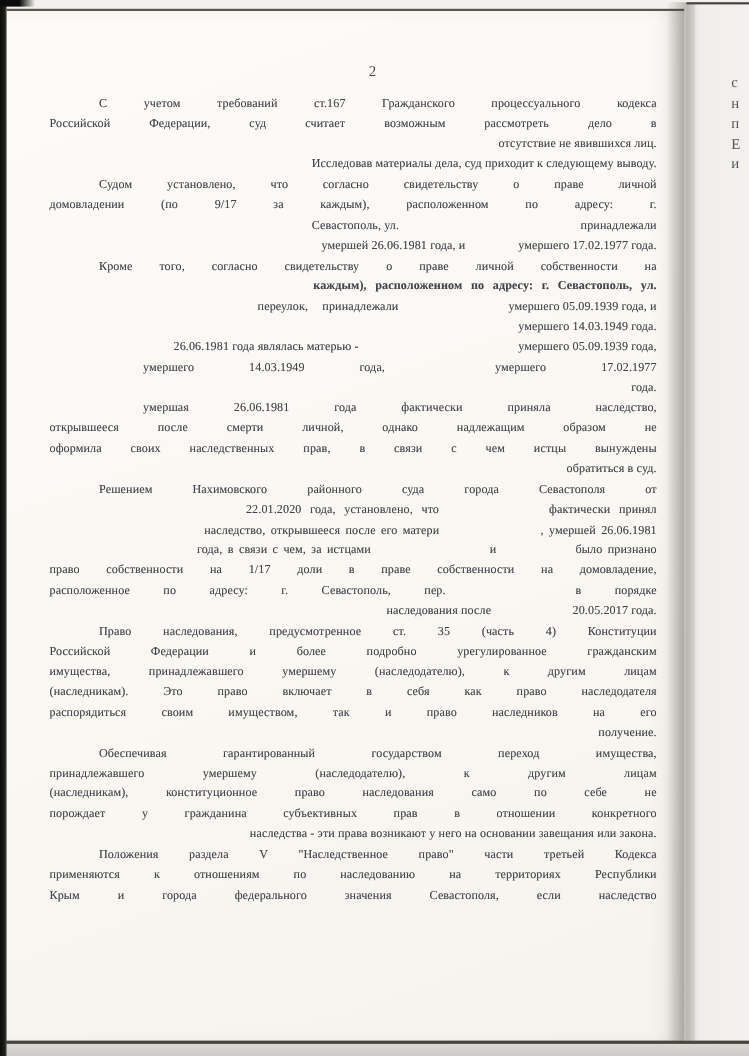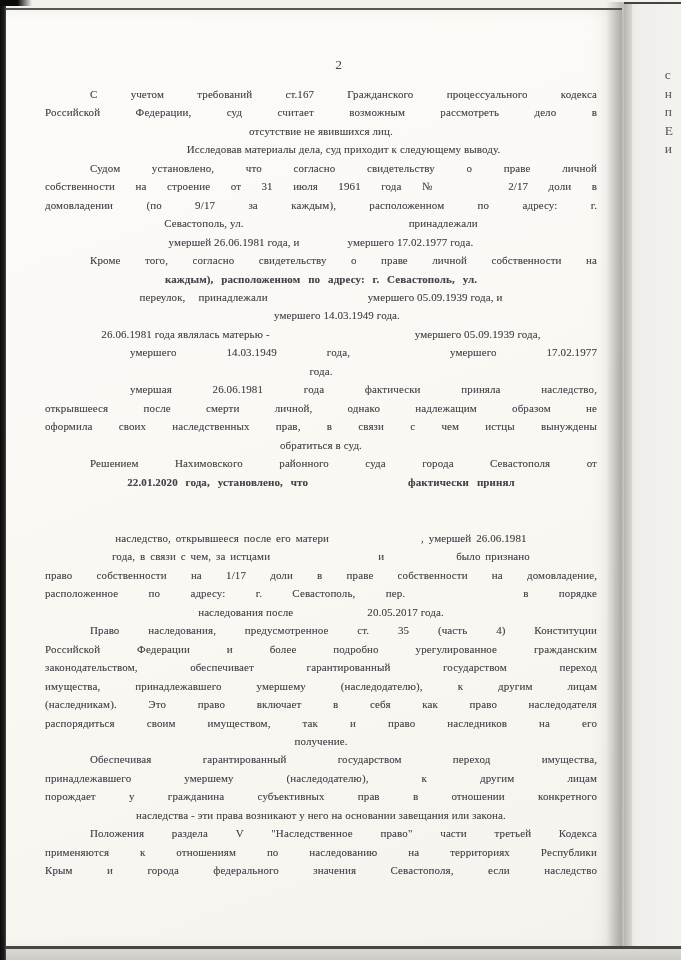--- a/index.html
+++ b/index.html
@@ -13,21 +13,21 @@
     background:linear-gradient(160deg,#fcfbf8 0%,#f9f8f3 55%,#f4f3ee 100%);
     border-top:2px solid #58564f;
     box-shadow:inset -20px 0 22px -12px rgba(95,90,82,.28);
   }
   .page-number{
     width:552px;text-align:center;padding-left:35px;box-sizing:border-box;
     font-size:13.5px;color:#44434a;margin-bottom:11px;line-height:18px;
   }
   .text{width:552px;color:#45444b;font-size:11px;letter-spacing:.1px;
     text-shadow:0 0 .5px rgba(70,70,82,.38);}
-  .line{line-height:18.45px;min-height:18.45px;text-align:center;}
+  .line{line-height:18.45px;min-height:18.45px;text-align:right;}
   .line.j{text-align:justify;text-align-last:justify;}
   .gap{display:inline-block;height:1px;vertical-align:baseline;}
 
   
   .fold{
     position:absolute;left:606px;top:2px;width:26px;height:944px;z-index:2;
     background:linear-gradient(to right,rgba(0,0,0,0),rgba(75,70,63,.30) 62%,rgba(75,70,63,.10) 100%);
   }
   
   .next-page{
@@ -56,51 +56,50 @@
 
 <div class="scan">
   <div class="page">
     <div class="page-number">2</div>
     <div class="text" id="doc-text">
         <div class="line j"><span class="gap" style="width: 45px;"></span>С учетом требований ст.167 Гражданского процессуального кодекса</div>
         <div class="line j">Российской Федерации, суд считает возможным рассмотреть дело в</div>
         <div class="line">отсутствие не явившихся лиц.</div>
         <div class="line"><span class="gap" style="width: 45px;"></span>Исследовав материалы дела, суд приходит к следующему выводу.</div>
         <div class="line j"><span class="gap" style="width: 45px;"></span>Судом установлено, что согласно свидетельству о праве личной</div>
-        <div class="line j">собственности на строение от 31 июля 1961 года №<span class="gap" style="width: 58px;"></span>2/17 доли в</div>
         <div class="line j">домовладении (по 9/17 за каждым), расположенном по адресу: г.</div>
         <div class="line">Севастополь, ул.<span class="gap" style="width: 165px;"></span>принадлежали</div>
         <div class="line">умершей 26.06.1981 года, и<span class="gap" style="width: 48px;"></span>умершего 17.02.1977 года.</div>
         <div class="line j"><span class="gap" style="width: 45px;"></span>Кроме того, согласно свидетельству о праве личной собственности на</div>
         <div class="line" style="word-spacing: 5px; font-weight: bold;">каждым), расположенном по адресу: г. Севастополь, ул.</div>
         <div class="line">переулок,<span class="gap" style="width: 13px;"></span>принадлежали<span class="gap" style="width: 100px;"></span>умершего 05.09.1939 года, и</div>
         <div class="line"><span class="gap" style="width: 32px;"></span>умершего 14.03.1949 года.</div>
         <div class="line">26.06.1981 года являлась матерью -<span class="gap" style="width: 145px;"></span>умершего 05.09.1939 года,</div>
         <div class="line j"><span class="gap" style="width: 85px;"></span>умершего 14.03.1949 года,<span class="gap" style="width: 100px;"></span>умершего 17.02.1977</div>
         <div class="line">года.</div>
         <div class="line j"><span class="gap" style="width: 85px;"></span>умершая 26.06.1981 года фактически приняла наследство,</div>
         <div class="line j">открывшееся после смерти личной, однако надлежащим образом не</div>
         <div class="line j">оформила своих наследственных прав, в связи с чем истцы вынуждены</div>
         <div class="line">обратиться в суд.</div>
         <div class="line j"><span class="gap" style="width: 45px;"></span>Решением Нахимовского районного суда города Севастополя от</div>
-        <div class="line" style="word-spacing: 5px; font-weight: bold;">22.01.2020 года, установлено, что<span class="gap" style="width: 100px;"></span>фактически принял</div>
-        <div class="line" style="word-spacing: 2px; margin-top: 38px;">наследство, открывшееся после его матери<span class="gap" style="width: 92px;"></span>, умершей 26.06.1981</div>
+        <div class="line" style="word-spacing: 5px;">22.01.2020 года, установлено, что<span class="gap" style="width: 100px;"></span>фактически принял</div>
+        <div class="line" style="word-spacing: 2px;">наследство, открывшееся после его матери<span class="gap" style="width: 92px;"></span>, умершей 26.06.1981</div>
         <div class="line" style="word-spacing: 2px;">года, в связи с чем, за истцами<span class="gap" style="width: 108px;"></span>и<span class="gap" style="width: 72px;"></span>было признано</div>
         <div class="line j">право собственности на 1/17 доли в праве собственности на домовладение,</div>
         <div class="line j">расположенное по адресу: г. Севастополь, пер.<span class="gap" style="width: 118px;"></span>в порядке</div>
         <div class="line">наследования после<span class="gap" style="width: 74px;"></span>20.05.2017 года.</div>
         <div class="line j"><span class="gap" style="width: 45px;"></span>Право наследования, предусмотренное ст. 35 (часть 4) Конституции</div>
         <div class="line j">Российской Федерации и более подробно урегулированное гражданским</div>
-        <div class="line j">законодательством, обеспечивает гарантированный государством переход</div>
         <div class="line j">имущества, принадлежавшего умершему (наследодателю), к другим лицам</div>
         <div class="line j">(наследникам). Это право включает в себя как право наследодателя</div>
         <div class="line j">распорядиться своим имуществом, так и право наследников на его</div>
         <div class="line">получение.</div>
         <div class="line j"><span class="gap" style="width: 45px;"></span>Обеспечивая гарантированный государством переход имущества,</div>
         <div class="line j">принадлежавшего умершему (наследодателю), к другим лицам</div>
+        <div class="line j">(наследникам), конституционное право наследования само по себе не</div>
         <div class="line j">порождает у гражданина субъективных прав в отношении конкретного</div>
         <div class="line">наследства - эти права возникают у него на основании завещания или закона.</div>
         <div class="line j"><span class="gap" style="width: 45px;"></span>Положения раздела V "Наследственное право" части третьей Кодекса</div>
         <div class="line j">применяются к отношениям по наследованию на территориях Республики</div>
         <div class="line j">Крым и города федерального значения Севастополя, если наследство</div>
       </div>
   </div>
 
   <div class="fold"></div>
 

